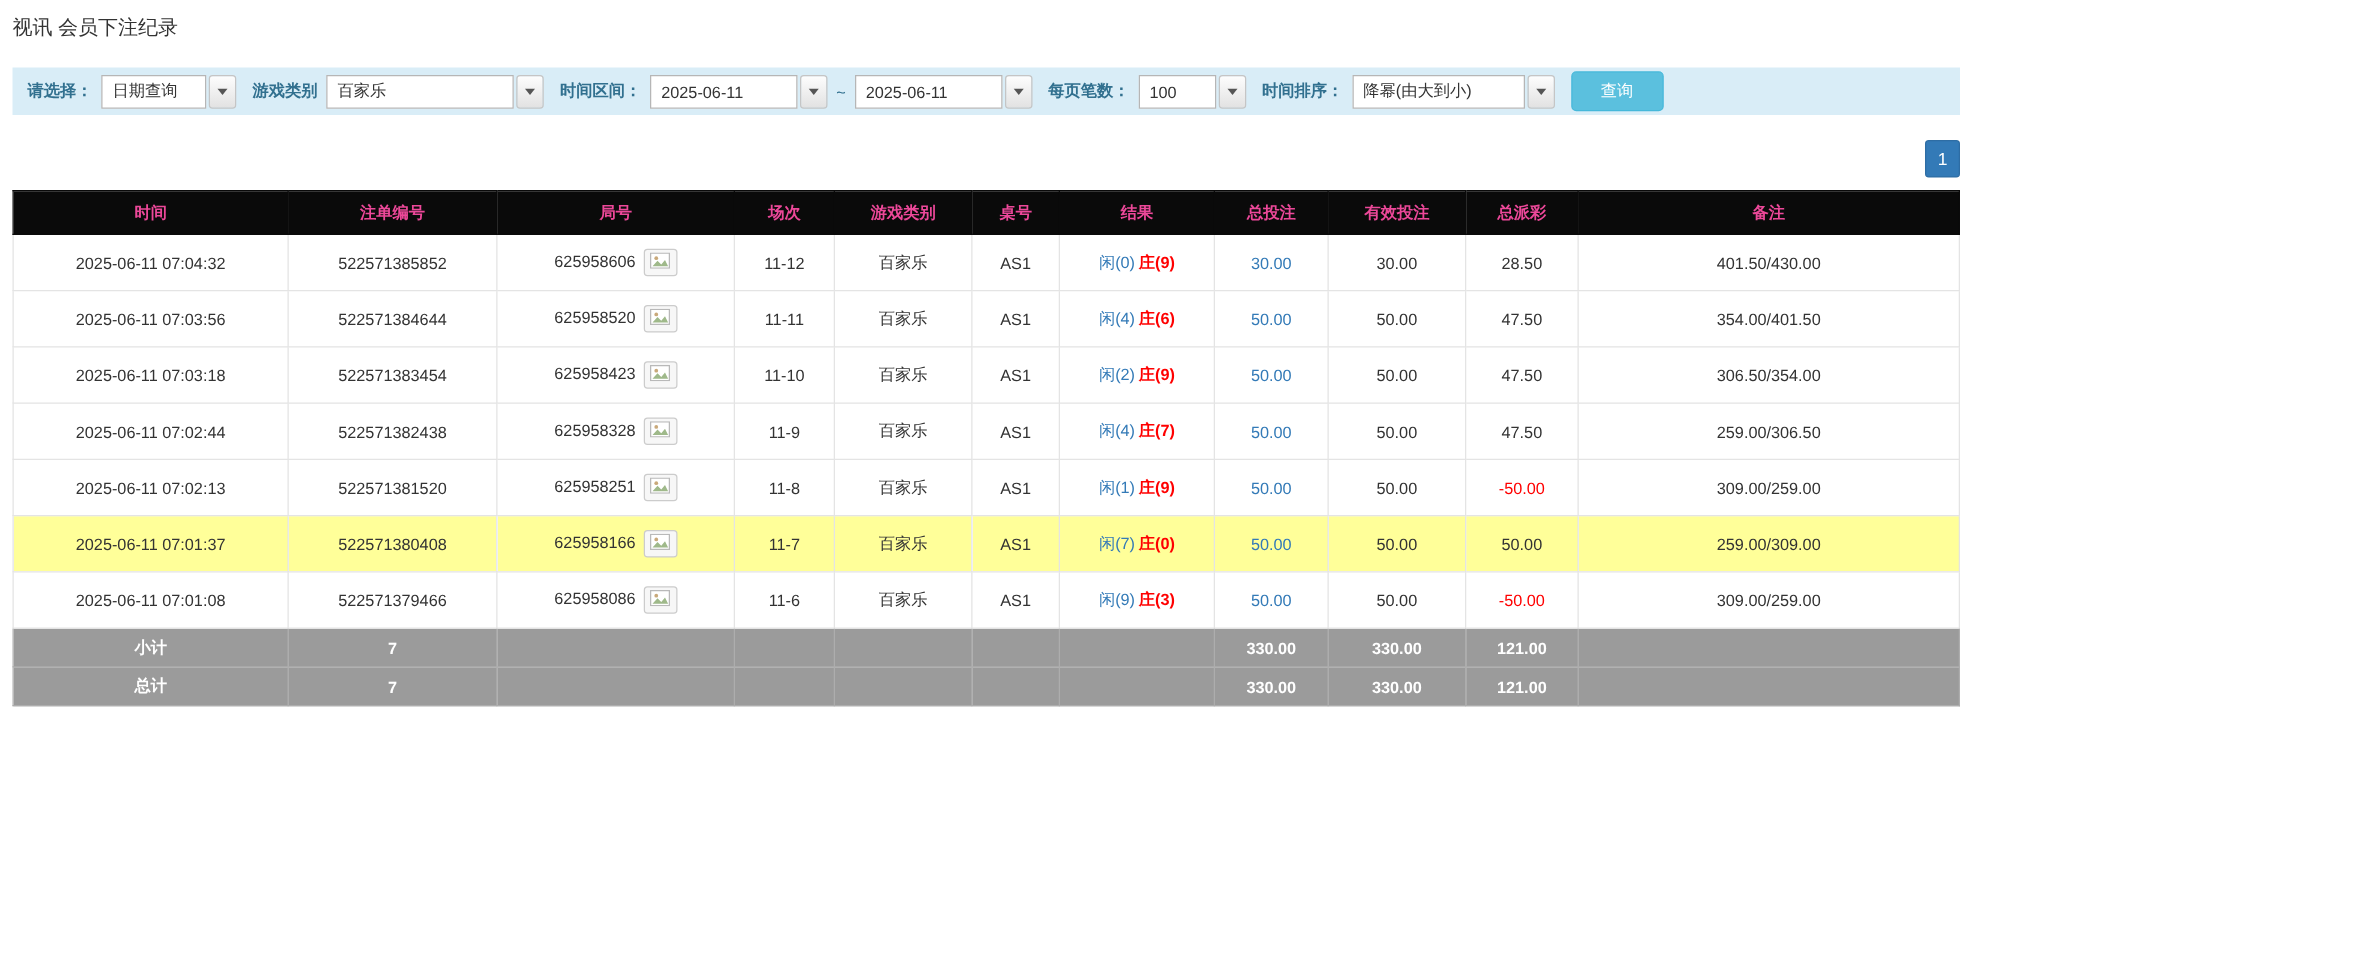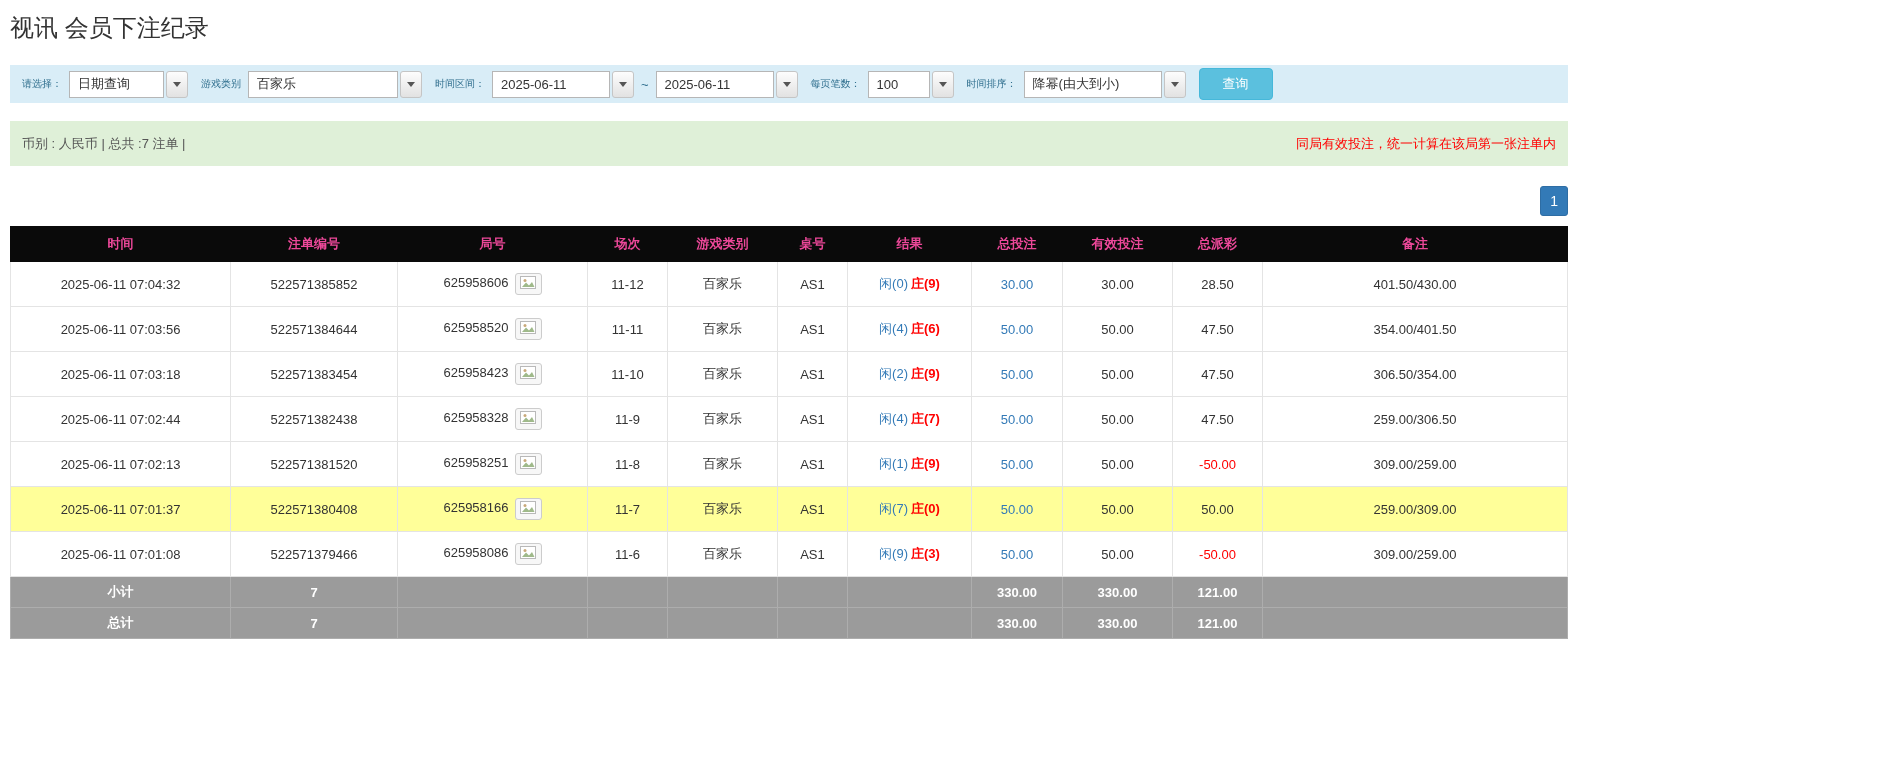--- a/index.html
+++ b/index.html
@@ -3,35 +3,35 @@
 <meta charset="utf-8">
 <style>
   * { box-sizing: border-box; margin: 0; padding: 0; }
   html, body { background: #fff; }
   body {
     width: 1893px; height: 770px; overflow: hidden;
     font-family: "Liberation Sans", sans-serif;
   }
   .page { width: 1558px; margin: 12px 0 0 10px; }
 
-  .title { font-size: 24px; font-weight: 400; color: #333; margin-bottom: 21px; }
+  .title { font-size: 16px; font-weight: 400; color: #333; margin-bottom: 21px; }
 
   
   .filter-bar {
     background: var(--filter-bg); height: 38px;
     display: flex; align-items: center; gap: 13px; padding: 0 12px;
   }
   .filter-group { display: flex; align-items: center; gap: 7px; }
-  .flabel { color: var(--filter-label); font-size: 10px; font-weight: normal; white-space: nowrap; }
+  .flabel { color: var(--filter-label); font-size: 13px; font-weight: bold; white-space: nowrap; }
   .combobox { display: inline-flex; align-items: stretch; }
   .combo-input {
     height: 27px; border: 1px solid #b6b6b6; background: #fff; color: #333;
     font-size: 13px; padding: 0 8px; font-family: inherit;
   }
-  .w95 { width: 95px; } .w150 { width: 150px; } .w120 { width: 118px; }
+  .w95 { width: 84px; } .w150 { width: 150px; } .w120 { width: 118px; }
   .w78 { width: 62px; } .w140 { width: 138px; }
   .combo-btn {
     width: 22px; height: 27px; margin-left: 2px; padding: 0; cursor: pointer;
     border: 1px solid #c5c5c5; border-radius: 3px;
     background: linear-gradient(#fdfdfd, #e2e2e2);
     display: inline-flex; align-items: center; justify-content: center;
   }
   .caret {
     width: 0; height: 0;
     border-left: 4px solid transparent; border-right: 4px solid transparent;
@@ -151,24 +151,20 @@
         <input class="combo-input w140" readonly="" value="降幂(由大到小)" style="">
         <button class="combo-btn">
             <span class="caret"></span>
           </button>
       </span>
     </div>
 
     <button class="search-btn">查询</button>
   </div>
 
-  <div class="summary-bar">
-    <span class="summary-left">币别 : 人民币 | 总共 :7 注单 |</span>
-    <span class="summary-right">同局有效投注，统一计算在该局第一张注单内</span>
-  </div>
 
   <div class="pager top">
     <a class="page-btn">1</a>
   </div>
 
   <table>
     <colgroup>
       <col style="width:220px">
         <col style="width:167px">
         <col style="width:190px">

